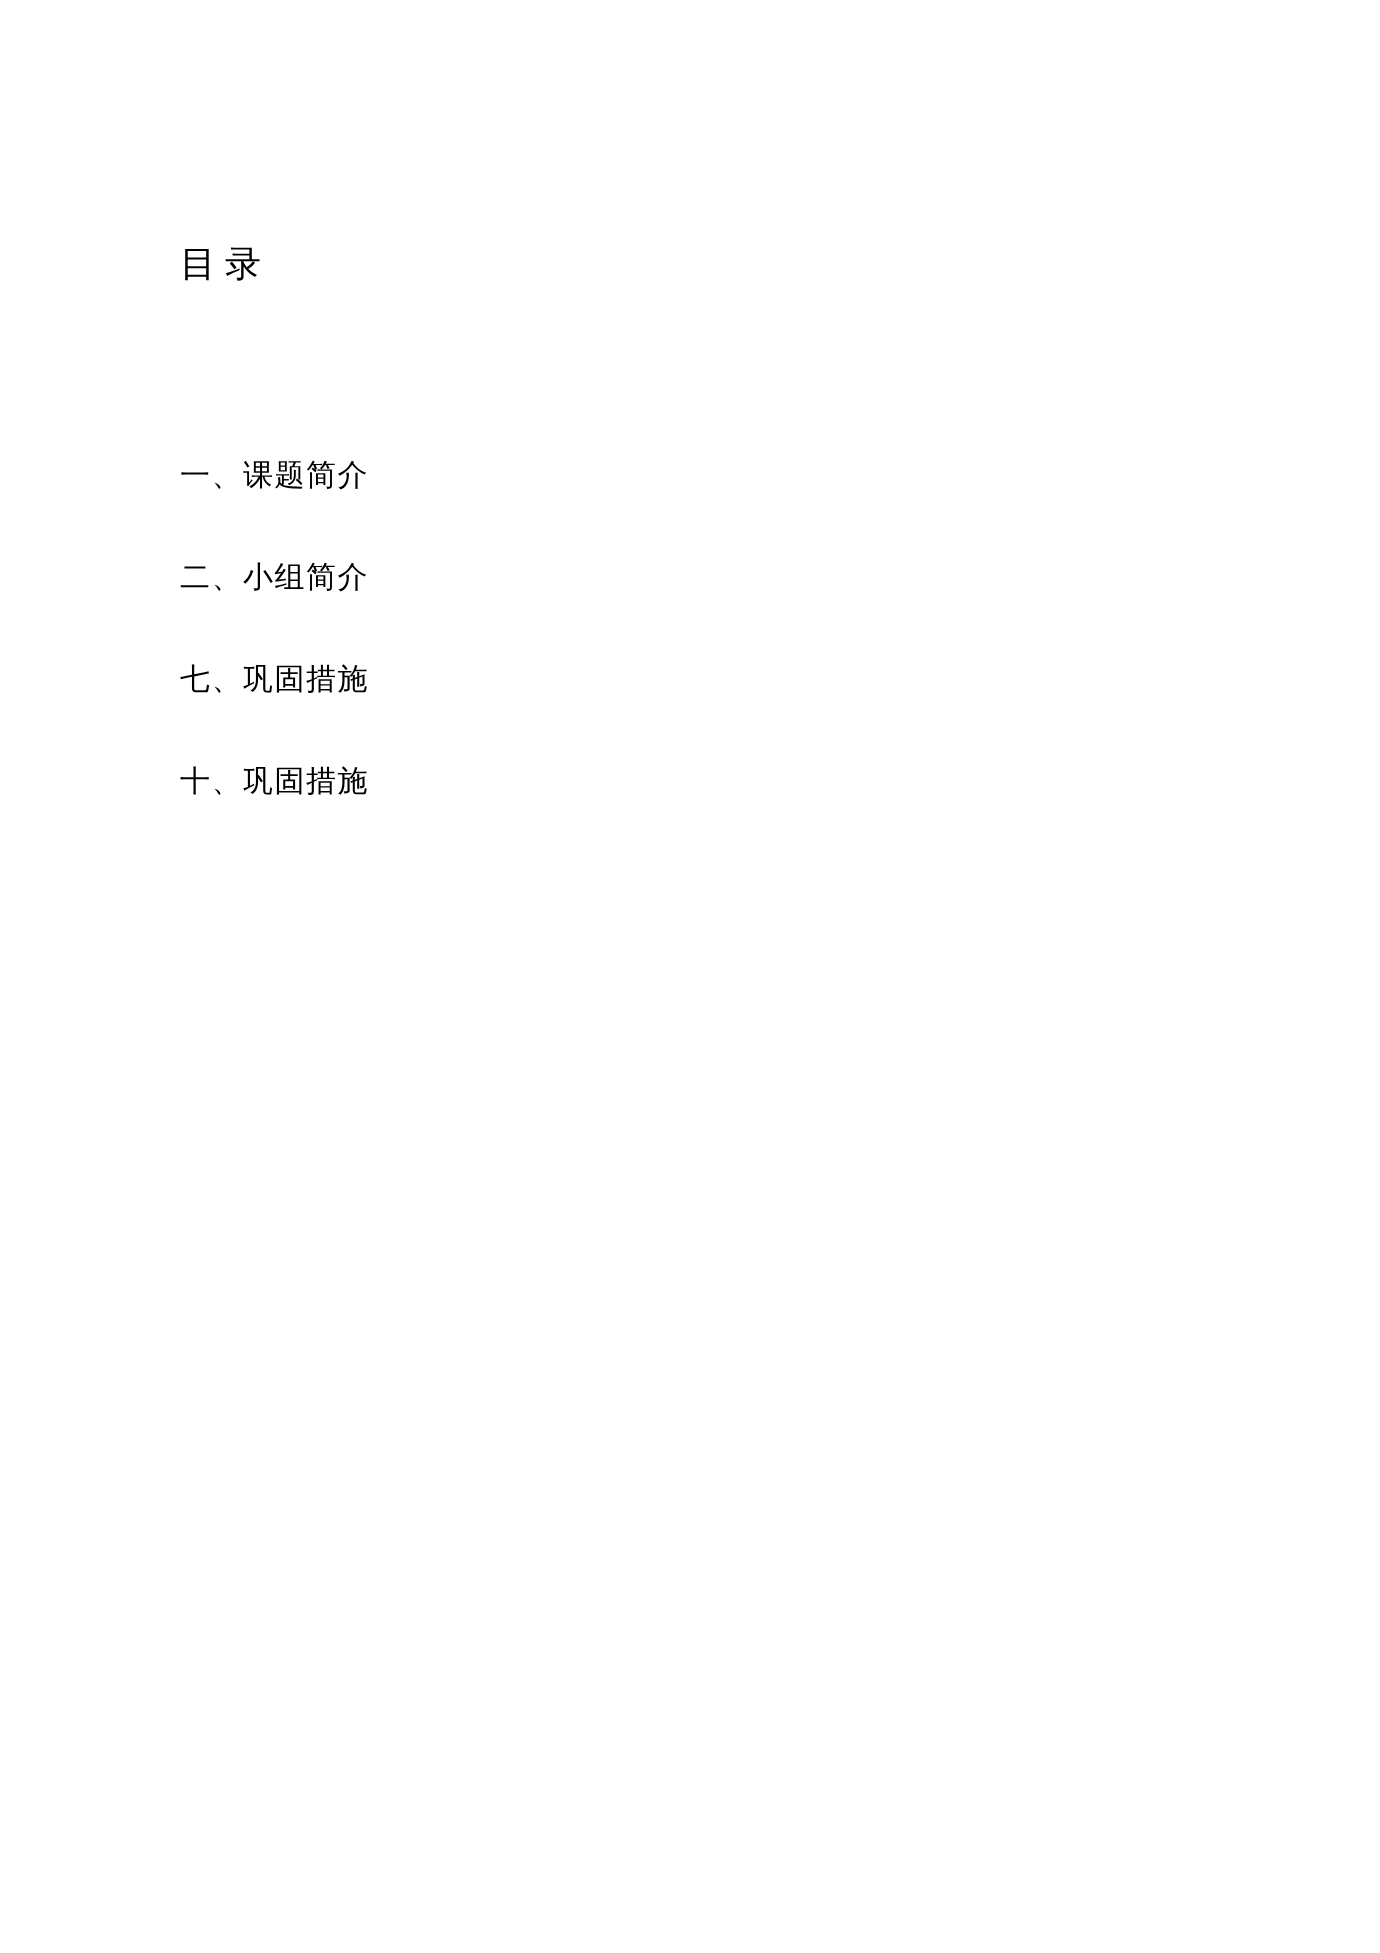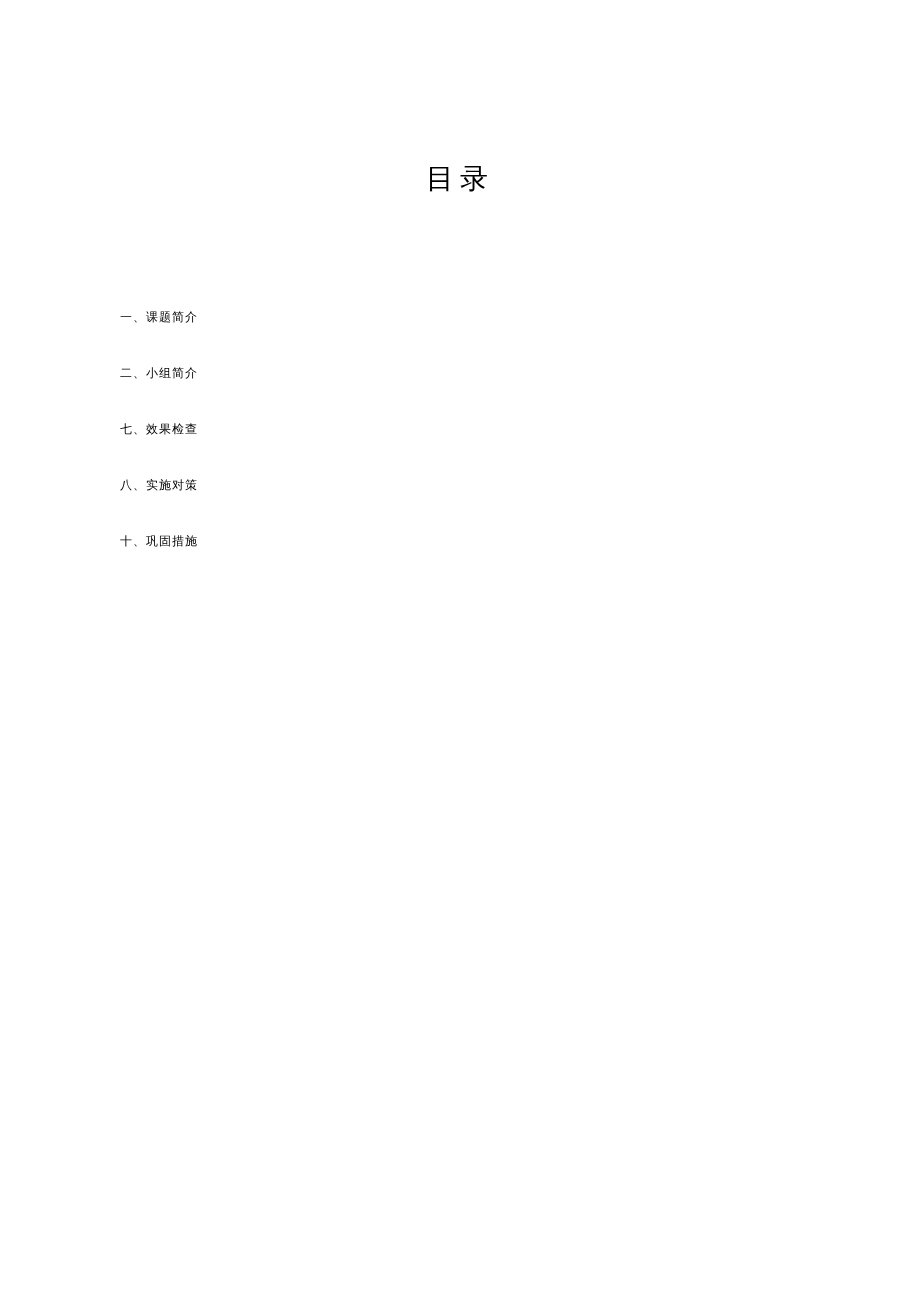--- a/index.html
+++ b/index.html
@@ -12,41 +12,40 @@
       height: 1302px;
       background: #ffffff;
       font-family: "SimSun", "宋体", serif;
       color: #000000;
       position: relative;
     }
     .page {
       padding: 160px 120px 0 120px;
     }
     .title {
-      text-align: center;
-      font-size: 28px;
+      text-align: left;
+      font-size: 24px;
       letter-spacing: 6px;
       margin-bottom: 110px;
       font-weight: normal;
     }
     .toc-list {
       list-style: none;
     }
     .toc-item {
-      font-size: 12px;
+      font-size: 20px;
       line-height: 1.5;
       margin-bottom: 38px;
       letter-spacing: 1px;
     }
   </style>
 </head>
 <body>
 
 <div class="page">
   <h1 class="title">目录</h1>
   <ul class="toc-list">
     <li class="toc-item">一、课题简介</li>
     <li class="toc-item">二、小组简介</li>
-    <li class="toc-item">七、效果检查</li>
-    <li class="toc-item">八、实施对策</li>
+    <li class="toc-item">七、巩固措施</li>
     <li class="toc-item">十、巩固措施</li>
   </ul>
 </div>
 
 </body></html>

